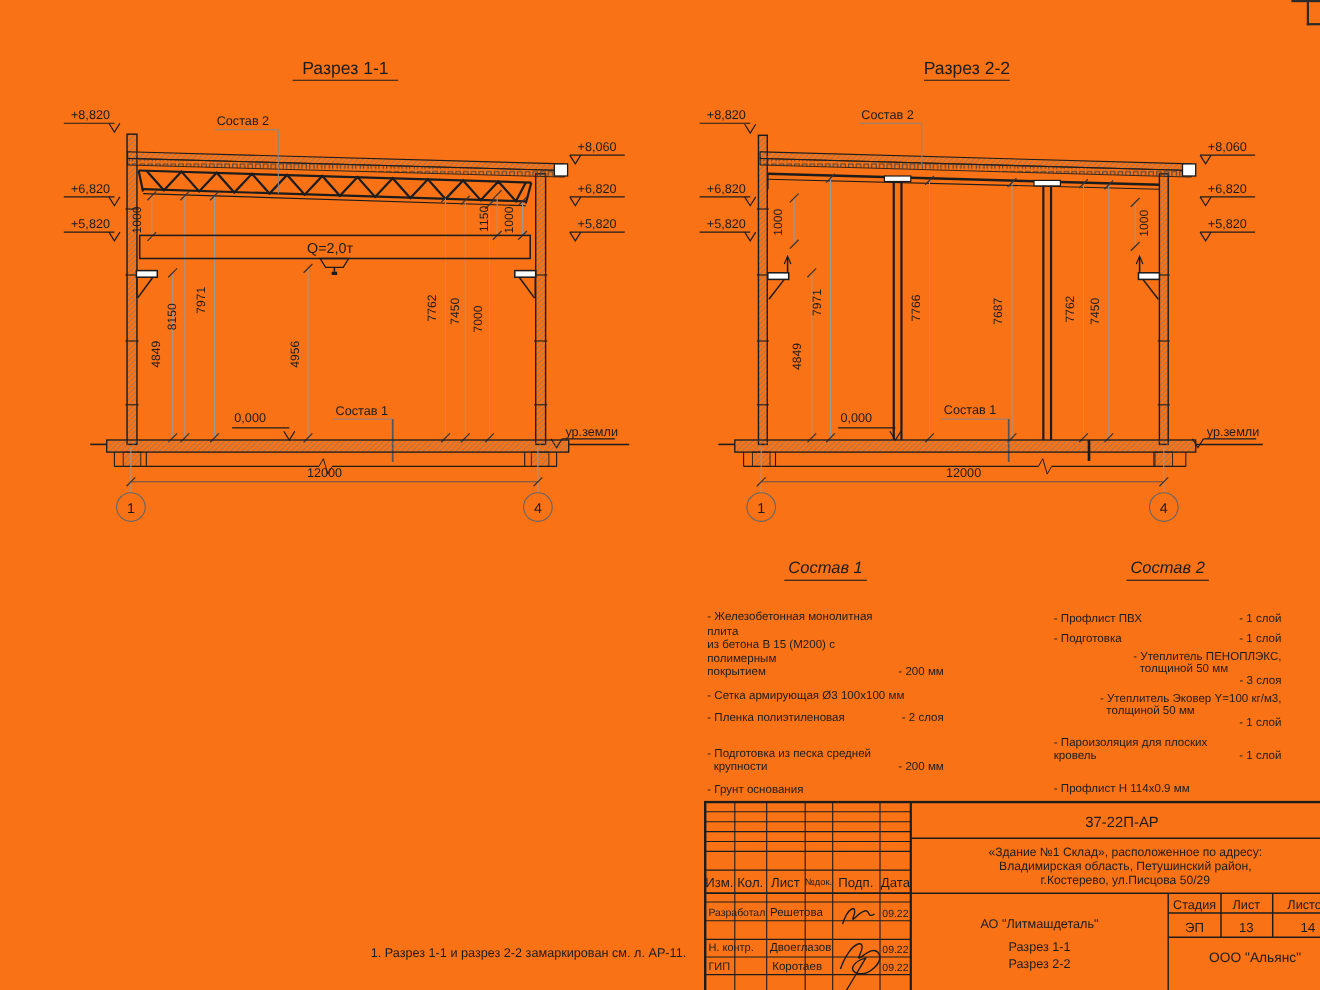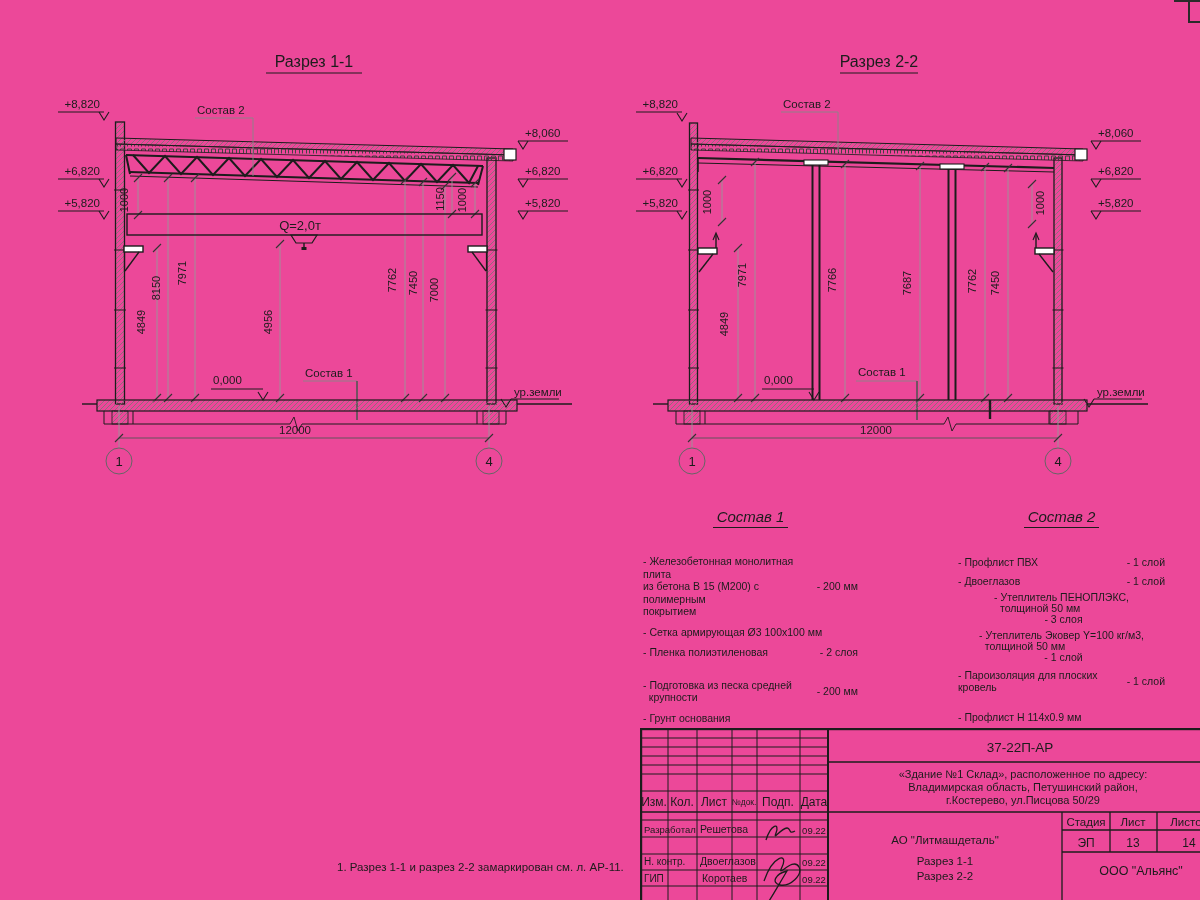--- a/index.html
+++ b/index.html
@@ -1,23 +1,23 @@
 <!DOCTYPE html>
 <html><head>
 <meta charset="utf-8">
 <style>
   html,body{margin:0;padding:0;background:#fff;}
-  #sheet{position:relative;width:1200px;height:900px;overflow:hidden;background:#ec4899;
+  #sheet{position:relative;width:1200px;height:900px;overflow:hidden;background:#f97316;
          font-family:"Liberation Sans",sans-serif;color:#1c1c1c;}
   svg text{font-family:"Liberation Sans",sans-serif;fill:#1c1c1c;}
   .abs{position:absolute;}
   .mat-list{position:absolute;font-size:10.5px;line-height:12.5px;color:#1c1c1c;}
   .mat-title{text-align:center;font-style:italic;font-size:15px;height:22px;}
   .mat-title span{border-bottom:1px solid #1c1c1c;padding:0 4px 2px;}
-  .mat-item{display:flex;align-items:center;}
+  .mat-item{display:flex;align-items:flex-end;}
   .mi-t{white-space:pre-line;flex:1;}
   .mi-v{white-space:nowrap;margin-left:4px;}
   .tight{line-height:11px;flex-direction:column;}
   #note{position:absolute;left:337px;top:861px;width:296px;font-size:11.5px;}
 </style>
 </head>
 <body>
 
 <div id="sheet">
 
@@ -373,21 +373,21 @@
 </div>
 
 <div class="mat-list" style="left:958px;top:511px;width:207px">
   <div class="mat-title"><span>Состав 2</span></div>
   <div style="height:23px"></div>
   <div class="mat-item" style="margin-bottom:6px">
     <div class="mi-t">- Профлист ПВХ</div>
         <div class="mi-v">- 1 слой</div>
       </div>
   <div class="mat-item" style="margin-bottom:5px">
-    <div class="mi-t">- Двоеглазов</div>
+    <div class="mi-t">- Подготовка</div>
         <div class="mi-v">- 1 слой</div>
       </div>
   <div class="mat-item tight" style="margin-bottom:5px">
     <div class="mi-t">- Утеплитель ПЕНОПЛЭКС,
 &nbsp;&nbsp;толщиной 50 мм</div>
         <div class="mi-v">- 3 слоя</div>
       </div>
   <div class="mat-item tight" style="margin-bottom:5.5px">
     <div class="mi-t">- Утеплитель Эковер Y=100 кг/м3,
 &nbsp;&nbsp;толщиной 50 мм</div>

